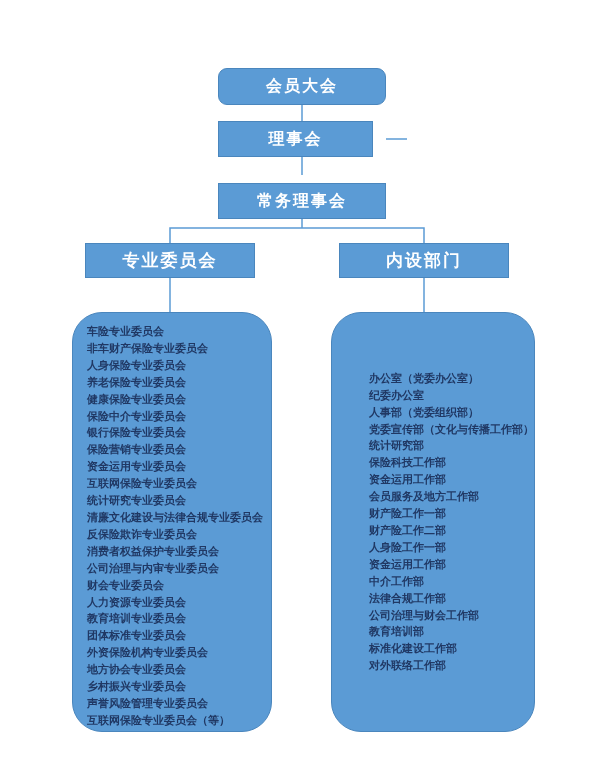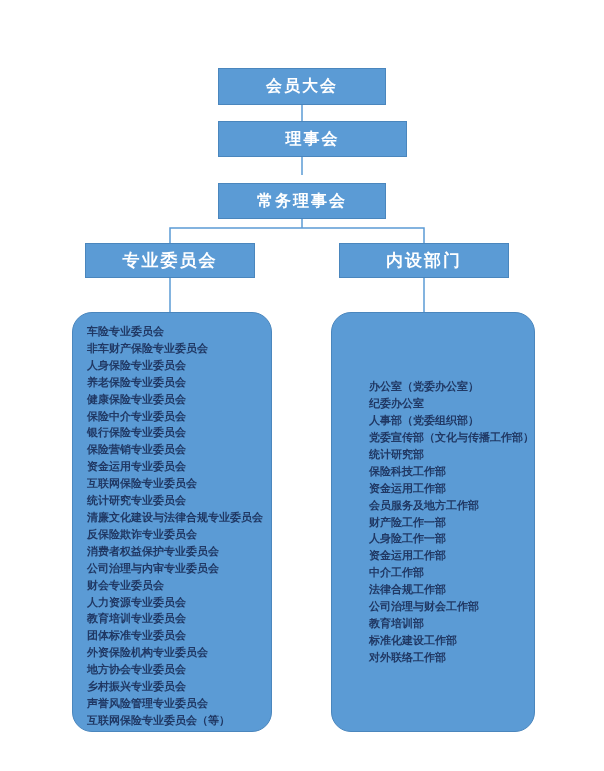--- a/index.html
+++ b/index.html
@@ -32,21 +32,21 @@
     justify-content: center;
     box-sizing: border-box;
     letter-spacing: 2px;
   }
   .node.lvl1 { font-size: 16px; }
   .node.lvl2 { font-size: 17px; }
   .bigbox {
     position: absolute;
     background: #5b9bd5;
     border: 1px solid #4a86bd;
-    border-radius: 20px;
+    border-radius: 30px;
     box-sizing: border-box;
     display: flex;
     flex-direction: column;
   }
   .list {
     display: flex;
     flex-direction: column;
     justify-content: center;
     flex: 1;
     padding: 10px 0 10px 14px;
@@ -73,23 +73,23 @@
 
     <path d="M302 157 V175" stroke="#5b9bd5" stroke-width="1.5" fill="none"></path>
 
     <path d="M302 211 V228" stroke="#5b9bd5" stroke-width="1.5" fill="none"></path>
     <path d="M170 243 V228 H424 V243" stroke="#5b9bd5" stroke-width="1.5" fill="none"></path>
 
     <path d="M170 278 V312" stroke="#5b9bd5" stroke-width="1.5" fill="none"></path>
     <path d="M424 278 V312" stroke="#5b9bd5" stroke-width="1.5" fill="none"></path>
   </svg>
 
-  <div class="node lvl1" style="left:218px; top:68px; width:168px; height:37px;">会员大会</div>
+  <div class="node lvl1" style="left:218px; top:68px; width:168px; height:37px;border-radius:9px;">会员大会</div>
 
-  <div class="node lvl1" style="left:218px; top:121px; width:189px; height:36px;">理事会</div>
+  <div class="node lvl1" style="left:218px; top:121px; width:155px; height:36px;">理事会</div>
 
 
   <div class="node lvl1" style="left:218px; top:183px; width:168px; height:36px;">常务理事会</div>
 
   <div class="node lvl2" style="left:85px; top:243px; width:170px; height:35px;">专业委员会</div>
 
   <div class="node lvl2" style="left:339px; top:243px; width:170px; height:35px;">内设部门</div>
 
   <div class="bigbox" style="left:72px; top:312px; width:200px; height:420px;">
     <div class="list">
@@ -124,20 +124,21 @@
     <div class="list">
         <div class="list-item">办公室（党委办公室）</div>
         <div class="list-item">纪委办公室</div>
         <div class="list-item">人事部（党委组织部）</div>
         <div class="list-item">党委宣传部（文化与传播工作部）</div>
         <div class="list-item">统计研究部</div>
         <div class="list-item">保险科技工作部</div>
         <div class="list-item">资金运用工作部</div>
         <div class="list-item">会员服务及地方工作部</div>
         <div class="list-item">财产险工作一部</div>
+        <div class="list-item">财产险工作二部</div>
         <div class="list-item">人身险工作一部</div>
         <div class="list-item">资金运用工作部</div>
         <div class="list-item">中介工作部</div>
         <div class="list-item">法律合规工作部</div>
         <div class="list-item">公司治理与财会工作部</div>
         <div class="list-item">教育培训部</div>
         <div class="list-item">标准化建设工作部</div>
         <div class="list-item">对外联络工作部</div>
       </div>
   </div>

